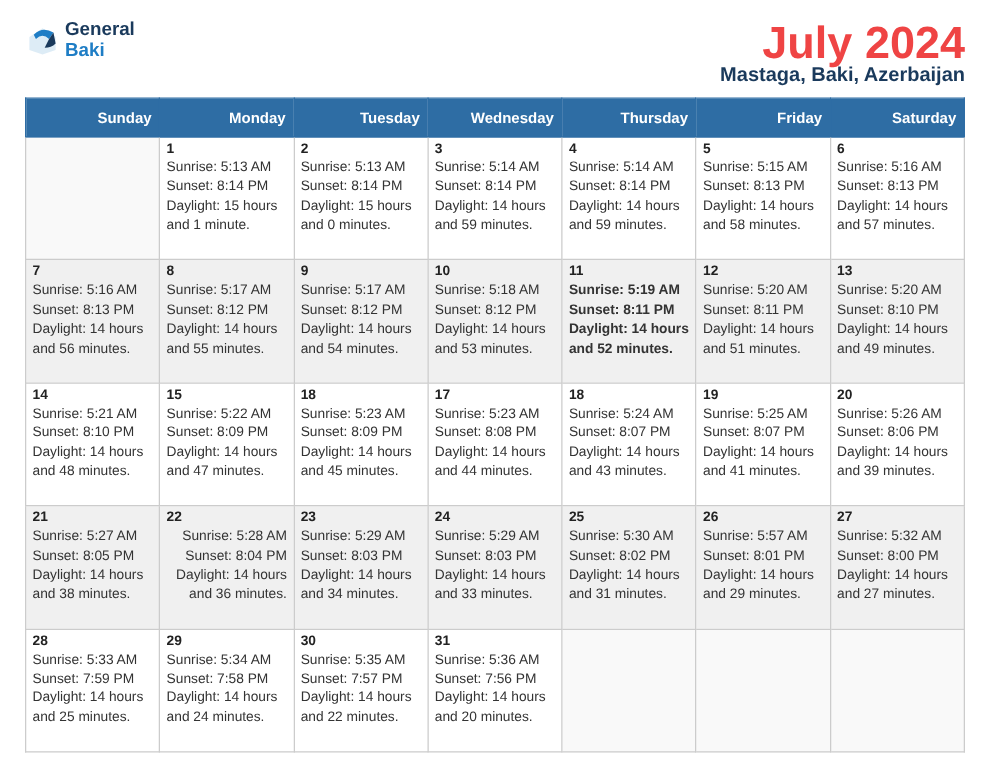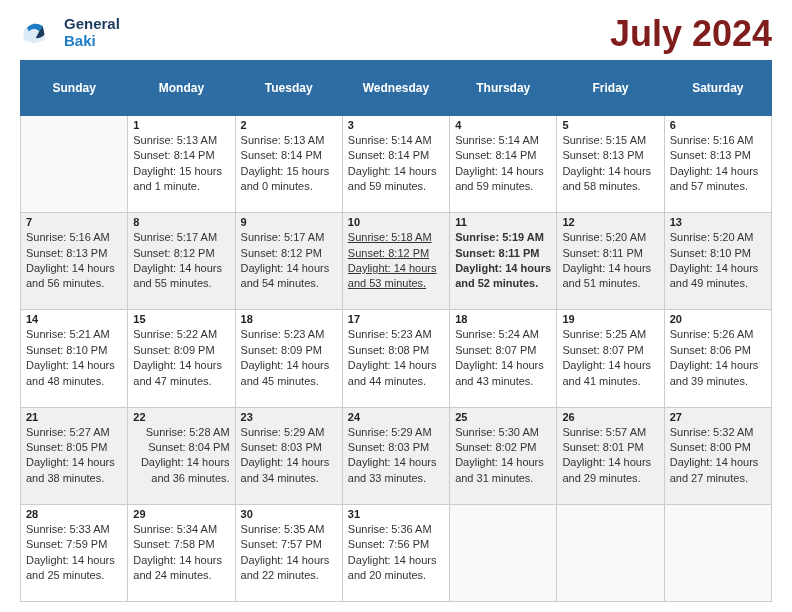--- a/index.html
+++ b/index.html
@@ -19,21 +19,21 @@
     }
     .header {
       display: flex;
       justify-content: space-between;
       align-items: flex-start;
       margin-bottom: 8px;
     }
     .logo {
       display: flex;
       align-items: center;
-      gap: 16px;
+      gap: 4px;
     }
     .logo-text {
       display: flex;
       flex-direction: column;
       line-height: 1.1;
     }
     .logo-general {
       font-size: 15px;
       font-weight: bold;
       color: #1a3a5c;
@@ -46,40 +46,40 @@
     .logo-icon {
       width: 28px;
       height: 28px;
     }
     .title-area {
       text-align: right;
     }
     .month-title {
       font-size: 36px;
       font-weight: bold;
-      color: #7f1d1d;
+      color: #ef4444;
       line-height: 1;
     }
     .location {
       font-size: 16px;
       color: #1a3a5c;
       font-weight: 600;
     }
     .calendar {
       flex: 1;
       border: 1px solid #ccc;
       border-collapse: collapse;
       width: 100%;
       table-layout: fixed;
     }
     .calendar th {
       background-color: #2e6da4;
       color: white;
-      text-align: center;
-      padding: 20px 6px;
+      text-align: right;
+      padding: 8px 6px;
       font-size: 12px;
       border: 1px solid #2e6da4;
     }
     .calendar td {
       border: 1px solid #ccc;
       vertical-align: top;
       padding: 3px 5px;
       font-size: 9.5px;
       color: #333;
       height: 82px;
@@ -114,20 +114,21 @@
         <path d="M8 10 Q16 2 26 8 L22 14 Q16 8 10 14Z" fill="#1e7dc5"></path>
         <path d="M22 14 L26 8 L28 18 Q24 22 18 22Z" fill="#1a3a5c"></path>
       </svg>
       <div class="logo-text">
         <span class="logo-general">General</span>
         <span class="logo-blue">Baki</span>
       </div>
     </div>
     <div class="title-area">
       <div class="month-title">July 2024</div>
+      <div class="location">Mastaga, Baki, Azerbaijan</div>
     </div>
   </div>
 
   <table class="calendar">
     <thead>
       <tr>
         <th>Sunday</th>
         <th>Monday</th>
         <th>Tuesday</th>
         <th>Wednesday</th>
@@ -199,21 +200,21 @@
           </td>
           <td>
             <span class="day-number">9</span>
             <div class="day-info" style="white-space: pre-line;">Sunrise: 5:17 AM
 Sunset: 8:12 PM
 Daylight: 14 hours
 and 54 minutes.</div>
           </td>
           <td>
             <span class="day-number">10</span>
-            <div class="day-info" style="white-space: pre-line; text-decoration: underline;">Sunrise: 5:18 AM
+            <div class="day-info" style="white-space: pre-line;">Sunrise: 5:18 AM
 Sunset: 8:12 PM
 Daylight: 14 hours
 and 53 minutes.</div>
           </td>
           <td>
             <span class="day-number">11</span>
             <div class="day-info" style="white-space: pre-line; font-weight: bold;">Sunrise: 5:19 AM
 Sunset: 8:11 PM
 Daylight: 14 hours
 and 52 minutes.</div>

